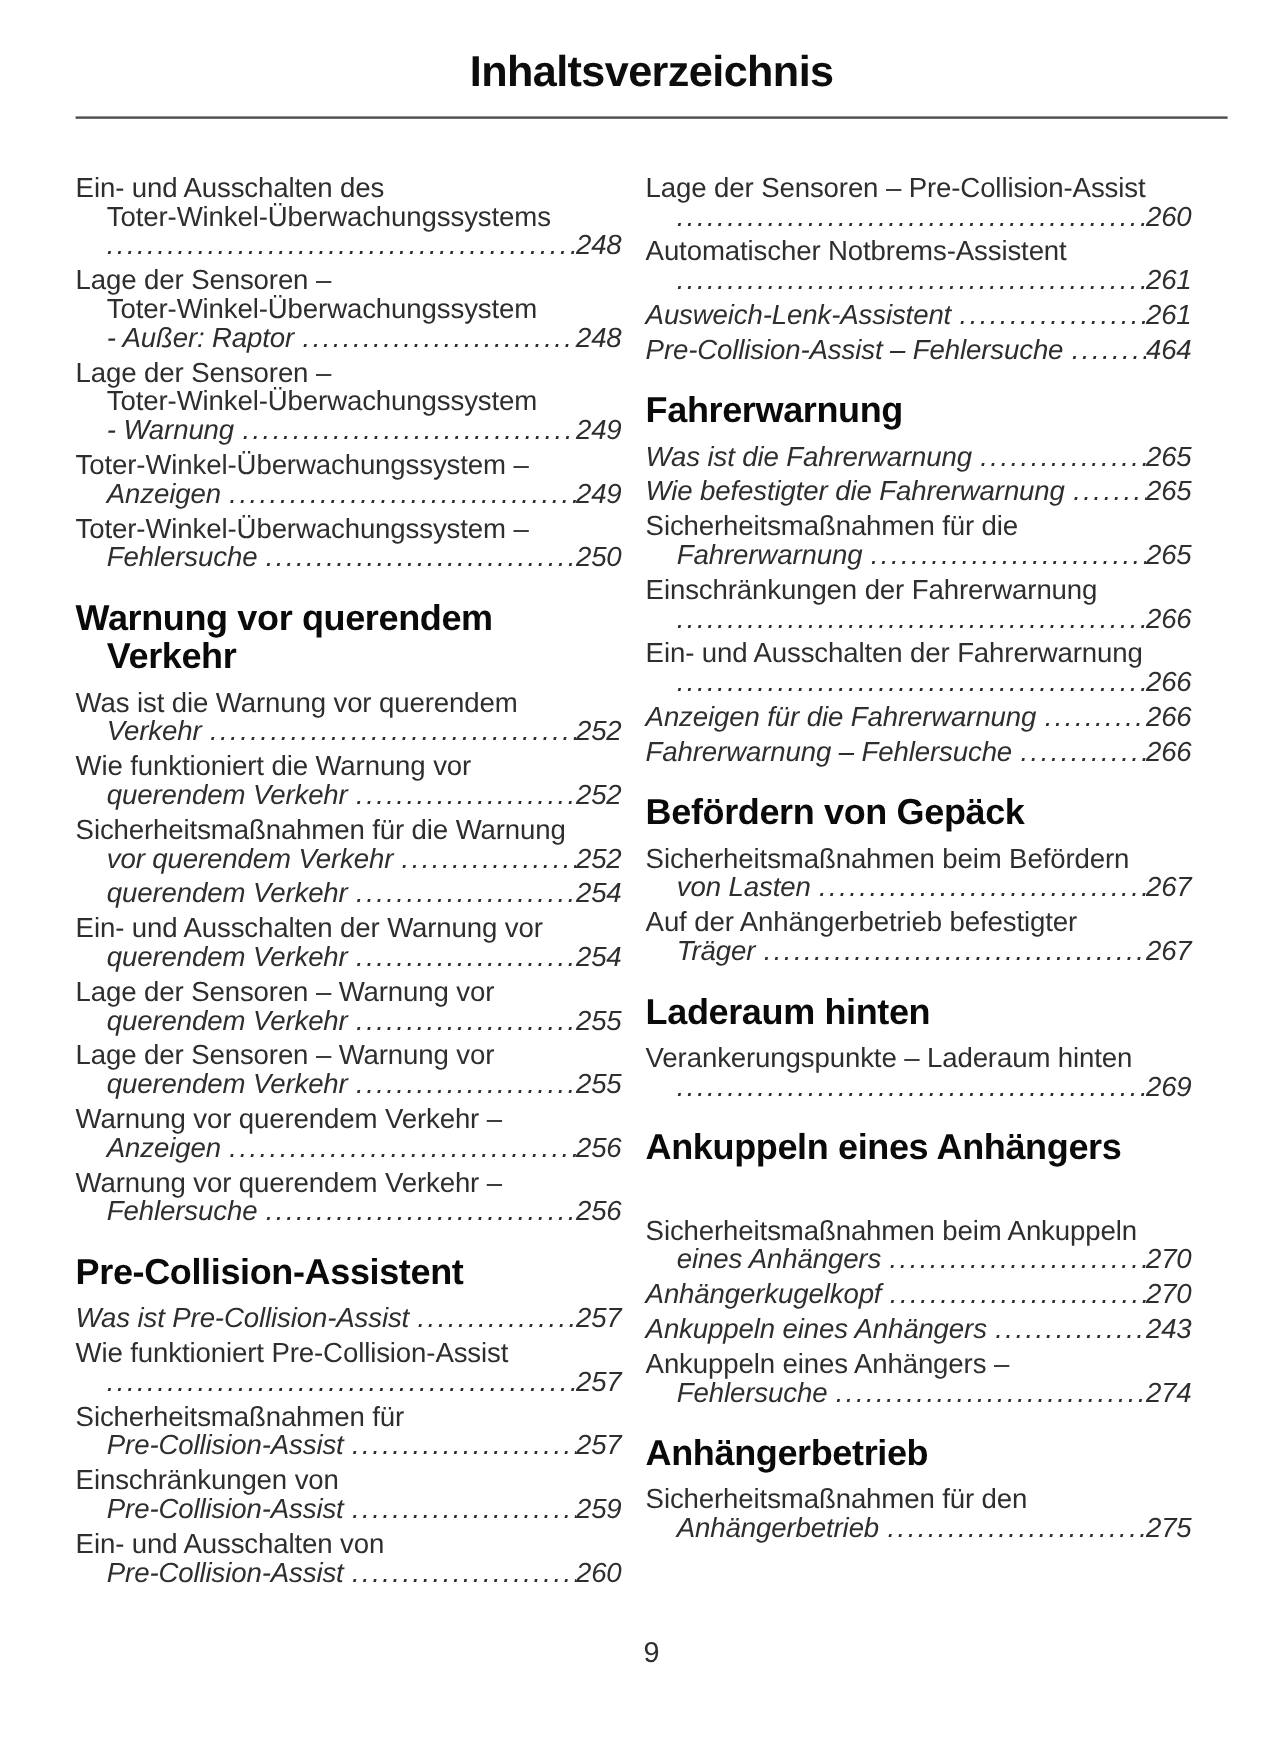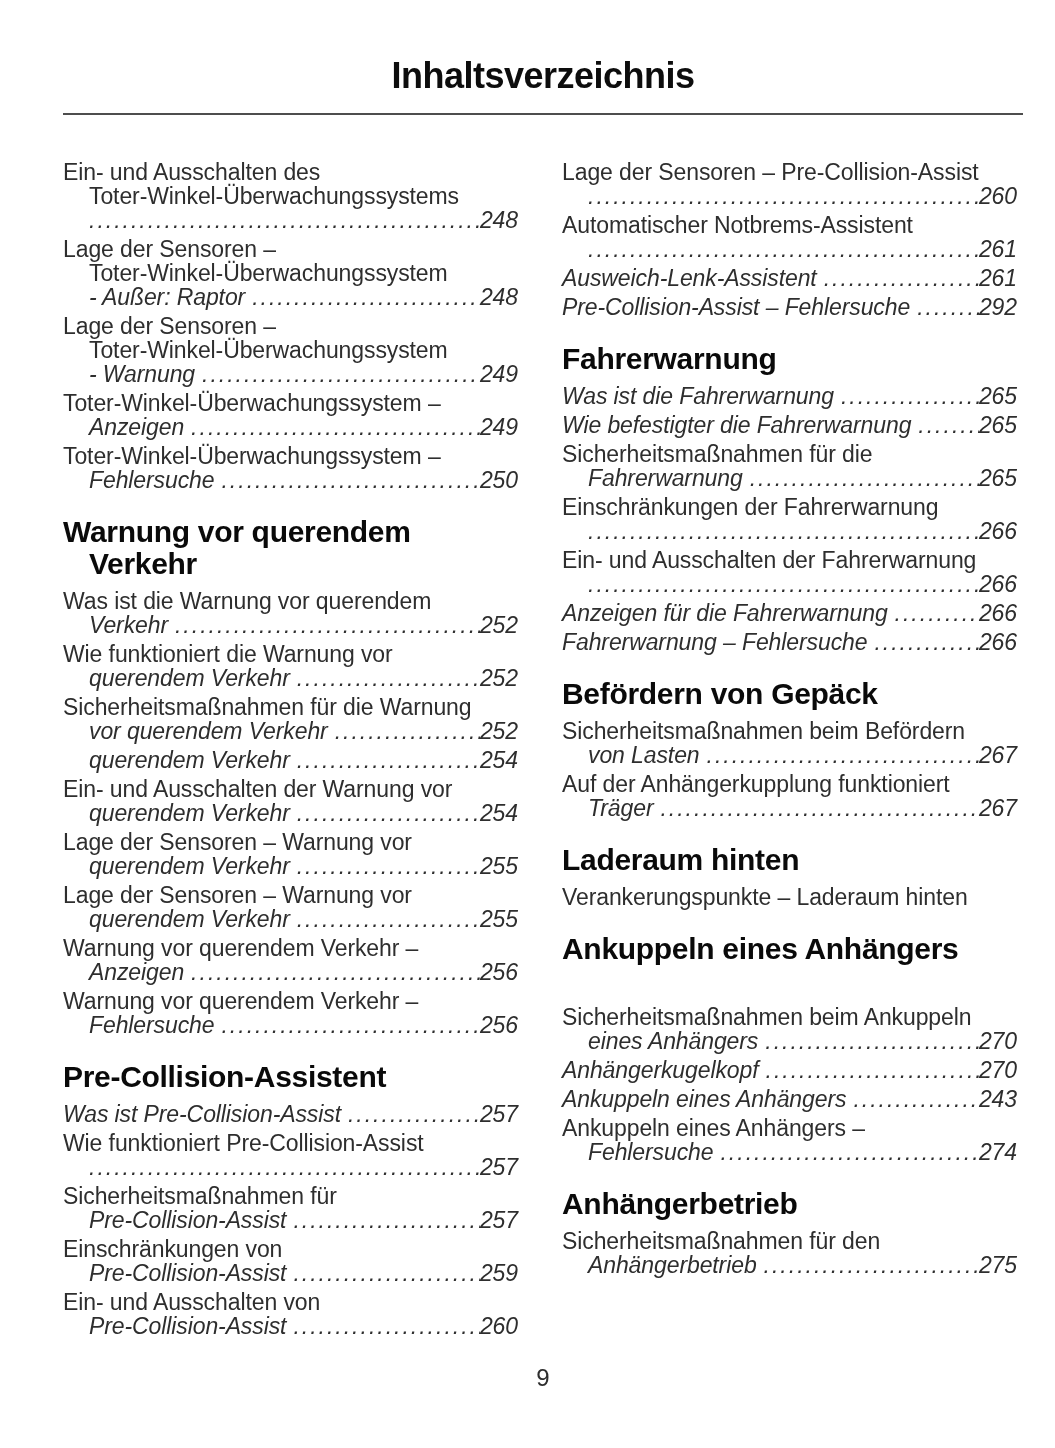--- a/index.html
+++ b/index.html
@@ -10,39 +10,39 @@
   body {
     width: 1055px;
     height: 1448px;
     position: relative;
     font-family: "Liberation Sans", sans-serif;
     overflow: hidden;
   }
   .content {
     width: 960px;
     margin-left: 63px;
-    padding-top: 56px;
+    padding-top: 40px;
   }
   .page-title {
     margin: 0;
     text-align: center;
     font-size: 36px;
     line-height: 40px;
     font-weight: 700;
     letter-spacing: -0.5px;
     color: #0d0d0d;
   }
   .rule {
     border: none;
     border-top: 2px solid #4d4d4d;
     margin: 17px 0 0 0;
   }
   .columns {
     display: flex;
-    gap: 44px;
+    gap: 20px;
     margin-top: 45px;
   }
   .col {
     flex: 0 0 455px;
     width: 455px;
     font-size: 23px;
     line-height: 24px;
     color: #2e2e2e;
     letter-spacing: -0.1px;
   }
@@ -282,21 +282,21 @@
             <div class="lastline">
               <span class="tail">Ausweich-Lenk-Assistent</span>
               <span class="dots"></span>
               <span class="pagenum">261</span>
             </div>
           </div>
           <div class="entry">
             <div class="lastline">
               <span class="tail">Pre-Collision-Assist – Fehlersuche</span>
               <span class="dots"></span>
-              <span class="pagenum">292</span>
+              <span class="pagenum">464</span>
             </div>
           </div>
         </div>
         <div class="section">
           <div class="section-heading">
             <div class="heading-line">Fahrerwarnung</div>
           </div>
           <div class="entry">
             <div class="lastline">
               <span class="tail">Was ist die Fahrerwarnung</span>
@@ -354,34 +354,38 @@
           </div>
           <div class="entry">
             <div class="line">Sicherheitsmaßnahmen beim Befördern</div>
             <div class="lastline cont">
               <span class="tail">von Lasten</span>
               <span class="dots"></span>
               <span class="pagenum">267</span>
             </div>
           </div>
           <div class="entry">
-            <div class="line">Auf der Anhängerkupplung funktioniert</div>
+            <div class="line">Auf der Anhängerbetrieb befestigter</div>
             <div class="lastline cont">
               <span class="tail">Träger</span>
               <span class="dots"></span>
               <span class="pagenum">267</span>
             </div>
           </div>
         </div>
         <div class="section">
           <div class="section-heading">
             <div class="heading-line">Laderaum hinten</div>
           </div>
           <div class="entry">
             <div class="line">Verankerungspunkte – Laderaum hinten</div>
+            <div class="lastline cont">
+              <span class="dots"></span>
+              <span class="pagenum">269</span>
+            </div>
           </div>
         </div>
         <div class="section">
           <div class="section-heading extra-gap">
             <div class="heading-line">Ankuppeln eines Anhängers</div>
           </div>
           <div class="entry">
             <div class="line">Sicherheitsmaßnahmen beim Ankuppeln</div>
             <div class="lastline cont">
               <span class="tail">eines Anhängers</span>

